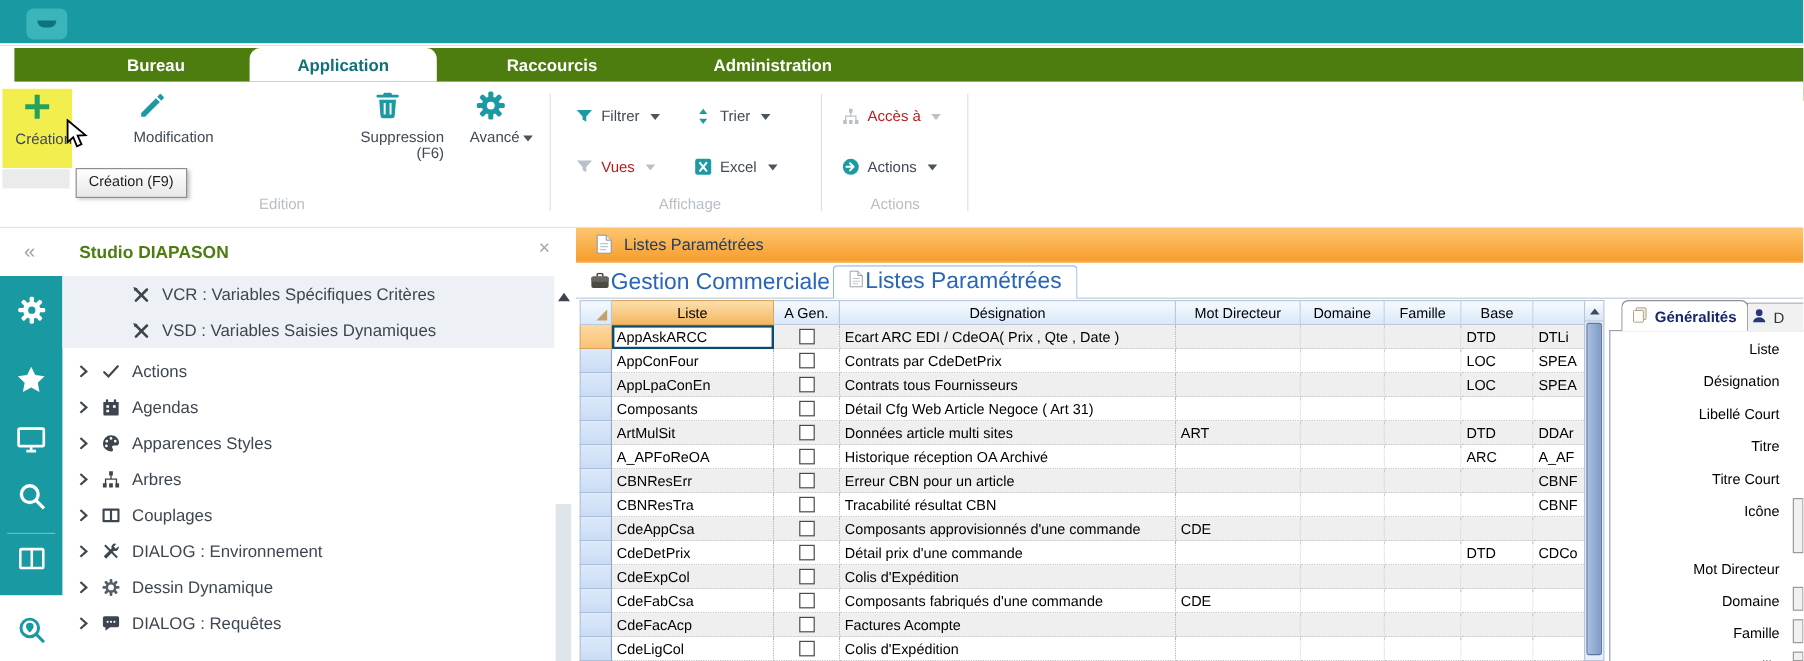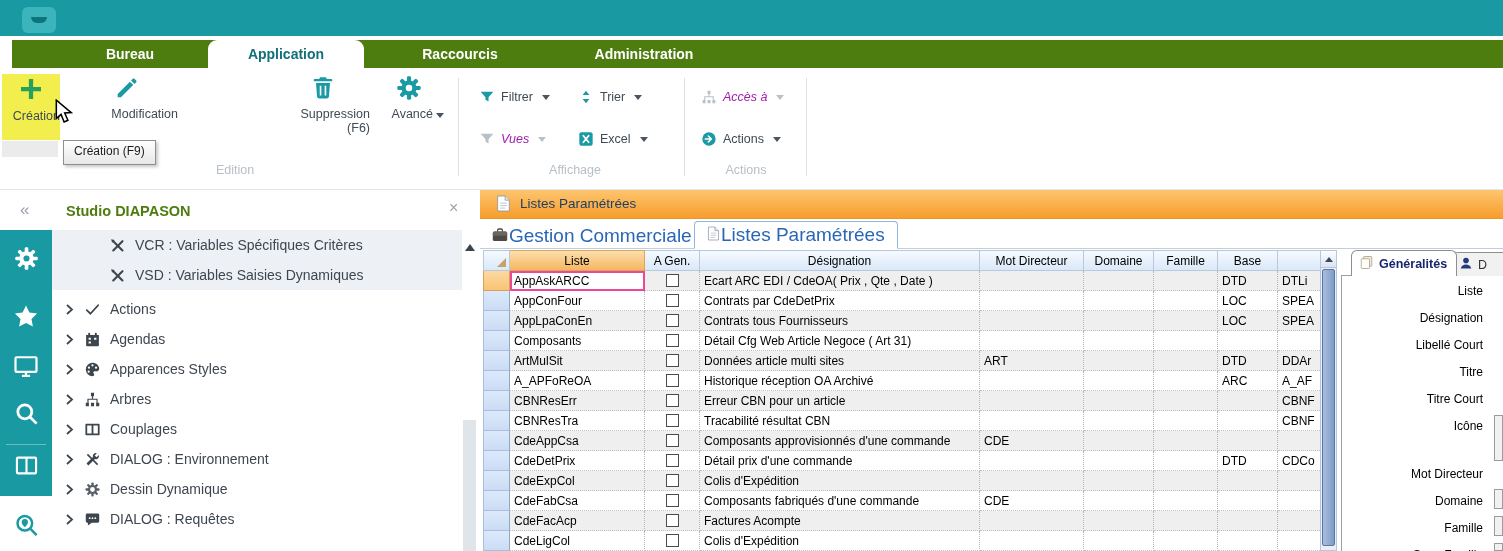--- a/index.html
+++ b/index.html
@@ -14,21 +14,21 @@
   .rtab{position:absolute;top:0;height:28px;line-height:28px;text-align:center;color:#fff;font-size:14px;font-weight:bold;cursor:default;}
   .rtab.active{background:#fff;color:#11707a;border-radius:9px 9px 0 0;}
   
   .ribbon{position:absolute;left:0;top:68px;width:100%;height:122px;background:#fff;border-bottom:1px solid #e2e5e8;box-sizing:border-box;}
   .bigbtn{position:absolute;top:6px;height:66px;text-align:right;color:#3f4a54;font-size:12.5px;}
   .bigbtn .ic{display:block;margin:0 auto 5px;}
   .bigbtn.hl{background:#f2ee4e;}
   .keyhint{position:absolute;left:2px;top:73px;width:56px;height:16px;background:#ebebeb;}
   .smbtn{position:absolute;height:22px;display:flex;align-items:center;gap:6px;font-size:12.5px;color:#3f4a54;}
   .dd{width:0;height:0;border-left:4.5px solid transparent;border-right:4.5px solid transparent;border-top:5.5px solid #4a555f;margin-left:3px;display:inline-block;}
-  .disabled{color:#a21caf;font-style:italic;}
+  .disabled{color:#b91c1c;}
   .disabled .dd{border-top-color:#b9c1c8;}
   .gsep{position:absolute;top:10px;height:98px;border-left:1px solid #dde1e4;}
   .glabel{position:absolute;top:95px;font-size:12.5px;color:#b7bfc7;text-align:center;}
   .tooltip{position:absolute;left:63px;top:72px;height:17px;padding:3px 10px;background:linear-gradient(#ffffff,#e7e7e7);
            border:1px solid #8f8f8f;box-shadow:2px 2px 3px rgba(0,0,0,.22);font-size:12px;color:#1c1c1c;z-index:50;white-space:nowrap;}
   .cursor{position:absolute;left:52px;top:31px;z-index:60;}
   
   .sb-collapse{position:absolute;left:20px;top:200px;font-size:17px;color:#98a1aa;}
   .sb-title{position:absolute;left:66px;top:203px;font-size:14.5px;font-weight:bold;color:#4d7c0f;}
   .sb-close{position:absolute;left:449px;top:199px;font-size:16px;color:#9aa3ac;}
@@ -60,21 +60,21 @@
   .hc:first-child{border-left:1px solid #b9c9dd;position:relative;}
   .hc.liste{background:linear-gradient(#fcdfae,#f5b75f);border-color:#d9a85e;}
   .corner:after{content:"";position:absolute;right:3px;bottom:3px;width:0;height:0;border-style:solid;border-width:0 0 9px 9px;border-color:transparent transparent #c7a06a transparent;}
   .trow{display:flex;height:20px;}
   .cell{box-sizing:border-box;height:20px;border-right:1px dotted #b5b5b5;border-bottom:1px dotted #c2c2c2;background:#fff;
         font-size:12px;color:#000;display:flex;align-items:center;padding:0 4px;overflow:hidden;white-space:nowrap;}
   .trow:nth-child(even) .cell{background:#efefef;}
   .lead{box-sizing:border-box;height:20px;border-right:1px solid #8fa8c8;border-bottom:1px solid #a9bfdb;border-left:1px solid #a9bfdb;
         background:linear-gradient(#dce9fb,#cadcf4);}
   .trow.first .lead{background:linear-gradient(#fcd9a2,#f9c375);border-color:#d7a15c;}
-  .cell.focus{border:2px solid #ec4899;padding:0 2px;background:#fff !important;}
+  .cell.focus{border:2px solid #0c4a6e;padding:0 2px;background:#fff !important;}
   .cb{width:13px;height:13px;border:1.5px solid #4a4a4a;background:#fff;margin:0 auto;box-sizing:border-box;}
   .w-lead{width:27px;}.w-liste{width:135px;}.w-agen{width:55px;justify-content:center;}.w-desig{width:280px;}
   .w-mot{width:104px;}.w-dom{width:70px;}.w-fam{width:64px;}.w-base{width:60px;}.w-extra{width:42px;border-right:none;}
   
   .tsb{position:absolute;left:1320px;top:250px;width:17px;height:301px;background:#e9eff8;border:1px solid #b9c6d9;box-sizing:border-box;}
   .tsb .btn{height:16px;background:linear-gradient(#fdfeff,#d9e4f4);border-bottom:1px solid #b9c6d9;display:flex;align-items:center;justify-content:center;}
   .tsb .btn i{width:0;height:0;border-left:4px solid transparent;border-right:4px solid transparent;border-bottom:5px solid #3a4a63;}
   .tsb .thumb{position:absolute;left:1px;top:18px;bottom:4px;width:13px;background:linear-gradient(90deg,#a9bede,#7e9cc7);border:1px solid #5d76a3;border-radius:2px;box-sizing:border-box;}
   
   .dbox{position:absolute;left:1341px;top:275px;width:162px;height:276px;background:#fff;border-top:1px solid #9aa0a6;border-left:1px solid #9aa0a6;box-sizing:border-box;}

